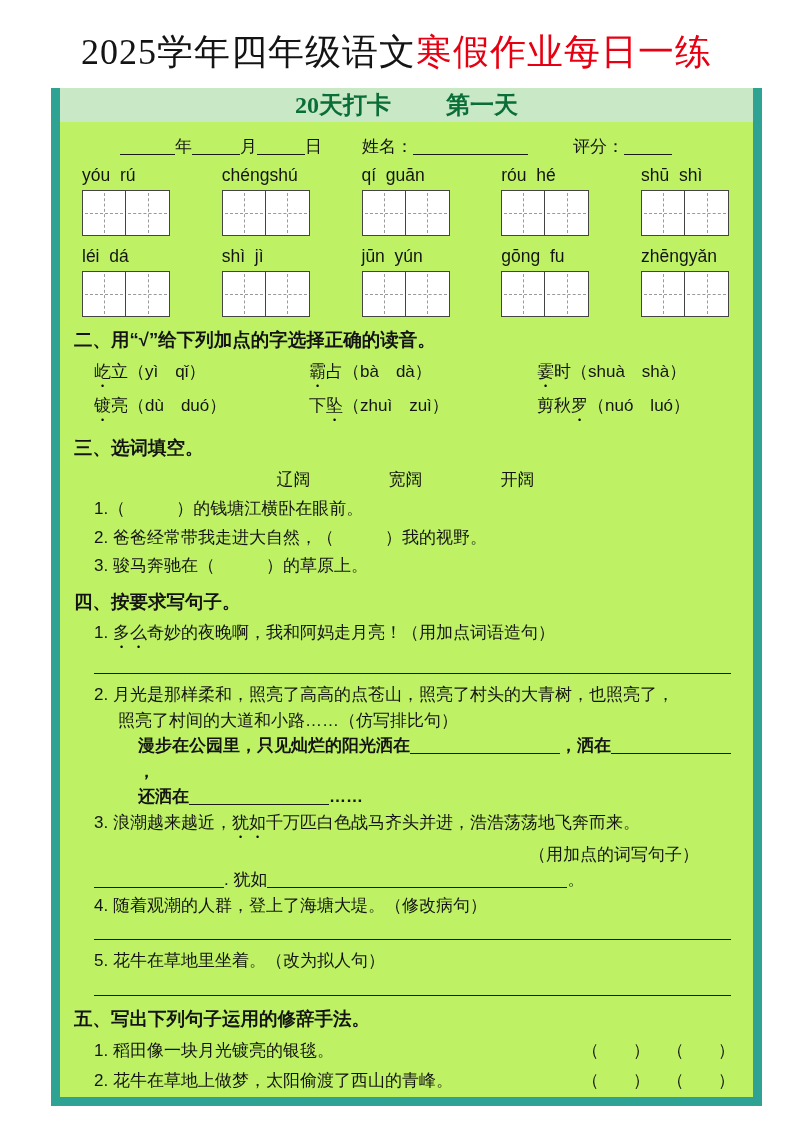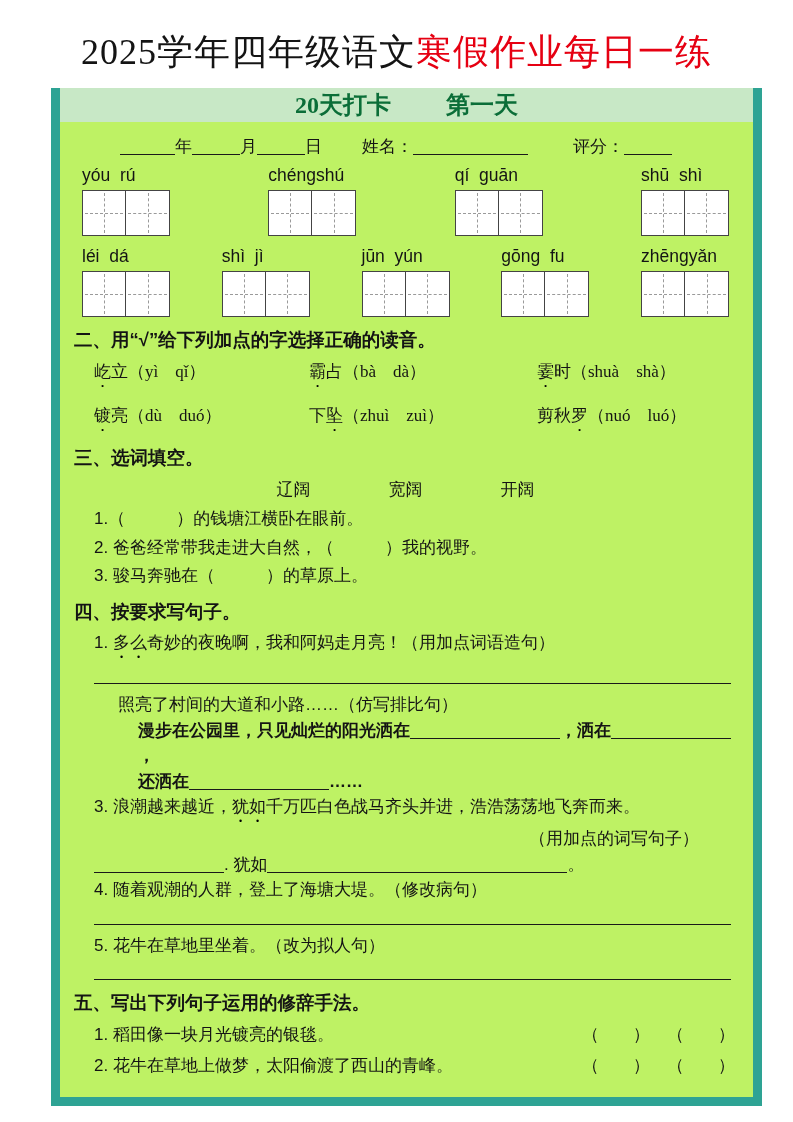--- a/index.html
+++ b/index.html
@@ -28,21 +28,21 @@
   .pin-col { display:flex; flex-direction:column; align-items:flex-start; }
   .pinyin { white-space:pre; text-align:center; font-size:17.5px; margin-bottom:2px; }
   .grid { display:flex; }
   .cell { width:44px; height:46px; border:1.3px solid #444; position:relative; background:#fff; }
   .cell + .cell { border-left:none; }
   .cell::before { content:""; position:absolute; left:50%; top:2px; bottom:2px; border-left:1px dashed #9a9a9a; }
   .cell::after  { content:""; position:absolute; top:50%; left:2px; right:2px; border-top:1px dashed #9a9a9a; }
 
   .emph { -webkit-text-emphasis: filled dot #000; -webkit-text-emphasis-position: under; text-emphasis: filled dot #000; text-emphasis-position: under right; }
 
-  .s2-grid { display:grid; grid-template-columns:215px 228px 1fr; row-gap:12px; padding-left:20px; margin-bottom:3px;font-family:Liberation Serif, serif; }
+  .s2-grid { display:grid; grid-template-columns:215px 228px 1fr; row-gap:2px; padding-left:20px; margin-bottom:3px; }
 
   .bank { display:flex; justify-content:center; gap:78px; margin:2px 0 4px; }
   .s3-item { padding-left:20px; margin-bottom:3px; }
 
   .ln  { padding-left:20px; }
   .ln2 { padding-left:44px; }
   .ln3 { padding-left:64px;font-weight:bold; }
   .note-right { text-align:right; padding-right:38px; }
   .ans-line { border-bottom:1.4px solid #1a1a1a; height:22px; margin:0 6px 8px 20px; }
 
@@ -80,20 +80,27 @@
         </div>
         <div class="pin-col">
           <div class="pinyin">chéngshú</div>
           <div class="grid">
               <div class="cell"></div>
               <div class="cell"></div>
             </div>
         </div>
         <div class="pin-col">
           <div class="pinyin">qí  guān</div>
+          <div class="grid">
+              <div class="cell"></div>
+              <div class="cell"></div>
+            </div>
+        </div>
+        <div class="pin-col">
+          <div class="pinyin">róu  hé</div>
           <div class="grid">
               <div class="cell"></div>
               <div class="cell"></div>
             </div>
         </div>
         <div class="pin-col">
           <div class="pinyin">shū  shì</div>
           <div class="grid">
               <div class="cell"></div>
               <div class="cell"></div>
@@ -157,20 +164,21 @@
       </div>
       <div class="s3-item">1.（　　　）的钱塘江横卧在眼前。</div>
       <div class="s3-item">2. 爸爸经常带我走进大自然，（　　　）我的视野。</div>
       <div class="s3-item">3. 骏马奔驰在（　　　）的草原上。</div>
 
       <h2 class="sec-h">四、按要求写句子。</h2>
 
       <div class="ln"><span>1. </span><span class="emph">多么</span><span>奇妙的夜晚啊，我和阿妈走月亮！（用加点词语造句）</span></div>
       <div class="ans-line"></div>
 
+      <div class="ln">2. 月光是那样柔和，照亮了高高的点苍山，照亮了村头的大青树，也照亮了，</div>
       <div class="ln2">照亮了村间的大道和小路……（仿写排比句）</div>
       <div class="ln3"><span>漫步在公园里，只见灿烂的阳光洒在</span><span class="blank b150"></span><span>，洒在</span><span class="blank b120"></span><span>，</span></div>
       <div class="ln3"><span>还洒在</span><span class="blank b140"></span><span>……</span></div>
 
       <div class="ln"><span>3. 浪潮越来越近，</span><span class="emph">犹如</span><span>千万匹白色战马齐头并进，浩浩荡荡地飞奔而来。</span></div>
       <div class="note-right">（用加点的词写句子）</div>
       <div class="ln"><span class="blank b130"></span><span>. 犹如</span><span class="blank b300"></span><span>。</span></div>
 
       <div class="ln">4. 随着观潮的人群，登上了海塘大堤。（修改病句）</div>
       <div class="ans-line"></div>

